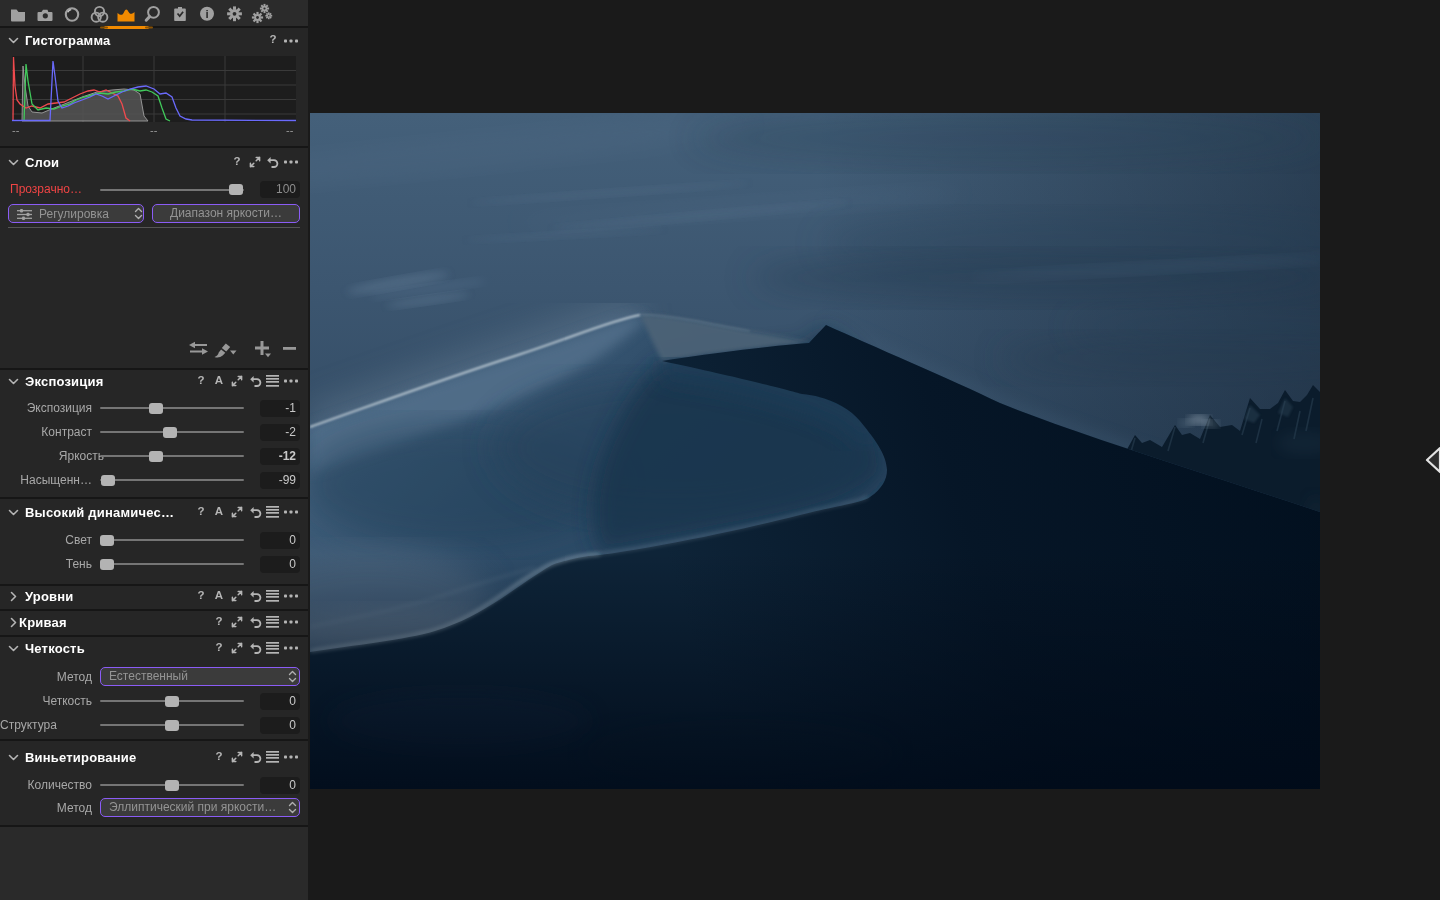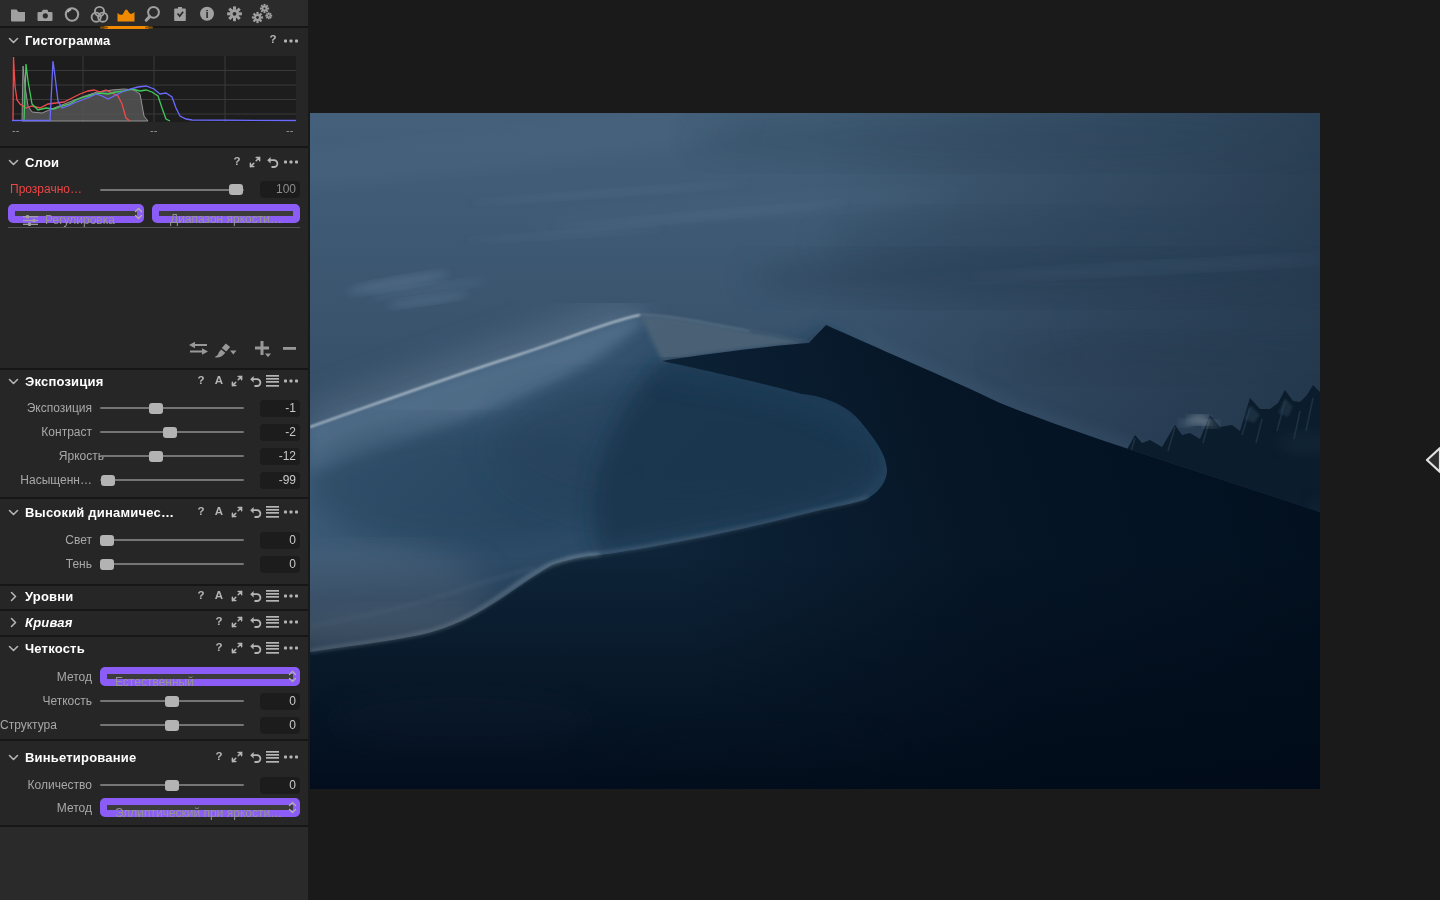--- a/index.html
+++ b/index.html
@@ -5,21 +5,21 @@
 *{box-sizing:border-box;font-family:"Liberation Sans",sans-serif;}
 #app{position:absolute;top:0;left:0;width:1440px;height:900px;}
 #panel{position:absolute;left:0;top:0;width:308px;height:900px;background:#262626;}
 .abs{position:absolute;}
 .hdrtxt{font-size:13px;font-weight:700;color:#ffffff;letter-spacing:.2px;}
 .lbl{font-size:12px;color:#a8a8a8;}
 .valbox{position:absolute;width:40px;height:17px;background:#1c1c1c;border-radius:4px;
   color:#c9c9c9;font-size:12px;text-align:right;padding-right:4px;line-height:17px;}
 .track{position:absolute;height:2px;background:#757575;border-radius:1px;}
 .thumb{position:absolute;width:14px;height:11px;background:#b3b3b3;border-radius:3px;}
-.ddown{position:absolute;height:19px;background:#3b3b3b;border:7px solid #8b5cf6;border-radius:5px;
+.ddown{position:absolute;height:19px;background:#3b3b3b;border:1px solid #8b5cf6;border-radius:5px;
   color:#949494;font-size:12px;line-height:17px;}
 .sep{position:absolute;left:0;width:308px;height:2px;background:#161616;}
 .hicon{position:absolute;color:#b5b5b5;font-size:11.5px;font-weight:700;text-align:center;width:14px;}
 </style></head><body>
 <div id="app">
 
 <div class="abs" style="left:308px;top:0;width:1132px;height:900px;background:#1a1a1a;"></div>
 
 <svg class="abs" style="left:310px;top:113px;" width="1010" height="676" viewBox="0 0 1010 676">
 <defs>
@@ -384,21 +384,21 @@
       <div class="track abs" style="left:100px;width:144px;top:407.0px;"></div>
       <div class="thumb abs" style="left:148.7px;top:402.5px;"></div>
       <div class="valbox" style="left:260px;top:399.5px;">-1</div>
 <div class="lbl abs" style="left:0;width:92px;top:424.5px;text-align:right;">Контраст</div>
       <div class="track abs" style="left:100px;width:144px;top:431.0px;"></div>
       <div class="thumb abs" style="left:163.0px;top:426.5px;"></div>
       <div class="valbox" style="left:260px;top:423.5px;">-2</div>
 <div class="lbl abs" style="left:12px;width:92px;top:448.5px;text-align:right;">Яркость</div>
       <div class="track abs" style="left:100px;width:144px;top:455.0px;"></div>
       <div class="thumb abs" style="left:149.0px;top:450.5px;"></div>
-      <div class="valbox" style="left:260px;top:447.5px;">-12</div>
+      <div class="valbox" style="left:260px;top:447.5px;font-weight:bold;">-12</div>
 <div class="lbl abs" style="left:0;width:92px;top:472.5px;text-align:right;">Насыщенн…</div>
       <div class="track abs" style="left:100px;width:144px;top:479.0px;"></div>
       <div class="thumb abs" style="left:100.5px;top:474.5px;"></div>
       <div class="valbox" style="left:260px;top:471.5px;">-99</div>
 <div class="sep" style="top:497px;"></div>
 <svg class="abs" style="left:8px;top:508.5px;" width="11" height="7" viewBox="0 0 11 7">
         <path d="M1.5,1.5 L5.5,5.5 L9.5,1.5" fill="none" stroke="#b5b5b5" stroke-width="1.6" stroke-linecap="round" stroke-linejoin="round"></path>
       </svg>
 <div class="hdrtxt abs" style="left:25px;top:505px;">Высокий динамичес…</div>
 <div class="hicon" style="left:194.0px;top:504.5px;">?</div>
@@ -451,21 +451,21 @@
       </svg>
       <svg class="abs" style="left:283.5px;top:594.0px;" width="15" height="4" viewBox="0 0 15 4">
         <rect x="0" y="0.5" width="3" height="3" rx="0.8" fill="#b5b5b5"></rect>
         <rect x="5.5" y="0.5" width="3" height="3" rx="0.8" fill="#b5b5b5"></rect>
         <rect x="11" y="0.5" width="3" height="3" rx="0.8" fill="#b5b5b5"></rect>
       </svg>
 <div class="sep" style="top:609px;"></div>
 <svg class="abs" style="left:10px;top:616.5px;" width="7" height="11" viewBox="0 0 7 11">
         <path d="M1.5,1.5 L5.5,5.5 L1.5,9.5" fill="none" stroke="#b5b5b5" stroke-width="1.6" stroke-linecap="round" stroke-linejoin="round"></path>
       </svg>
-<div class="hdrtxt abs" style="left:25px;top:615px;font-style:italic;">Кривая</div>
+<div class="hdrtxt abs" style="left:19px;top:615px;">Кривая</div>
 <div class="hicon" style="left:212.0px;top:614.5px;">?</div>
       <svg class="abs" style="left:231.0px;top:616.0px;" width="12" height="12" viewBox="0 0 12 12">
         <path d="M7.2,4.8 L10.6,1.4 M10.6,1.4 H7.2 M10.6,1.4 V4.8 M4.8,7.2 L1.4,10.6 M1.4,10.6 H4.8 M1.4,10.6 V7.2" stroke="#b5b5b5" stroke-width="1.5" fill="none" stroke-linecap="round" stroke-linejoin="round"></path>
       </svg>
       <svg class="abs" style="left:248.5px;top:616.0px;" width="13" height="12" viewBox="0 0 13 12">
         <path d="M3.2,4.2 H8 a3.4,3.4 0 0 1 0,6.8 H5.5" stroke="#b5b5b5" stroke-width="1.8" fill="none"></path>
         <path d="M4.6,1 L1.2,4.2 L4.6,7.4 Z" fill="#b5b5b5"></path>
       </svg>
       <svg class="abs" style="left:266.0px;top:616.2px;" width="13" height="12" viewBox="0 0 13 12">
         <rect x="0" y="0" width="13" height="1.7" fill="#b5b5b5"></rect>

